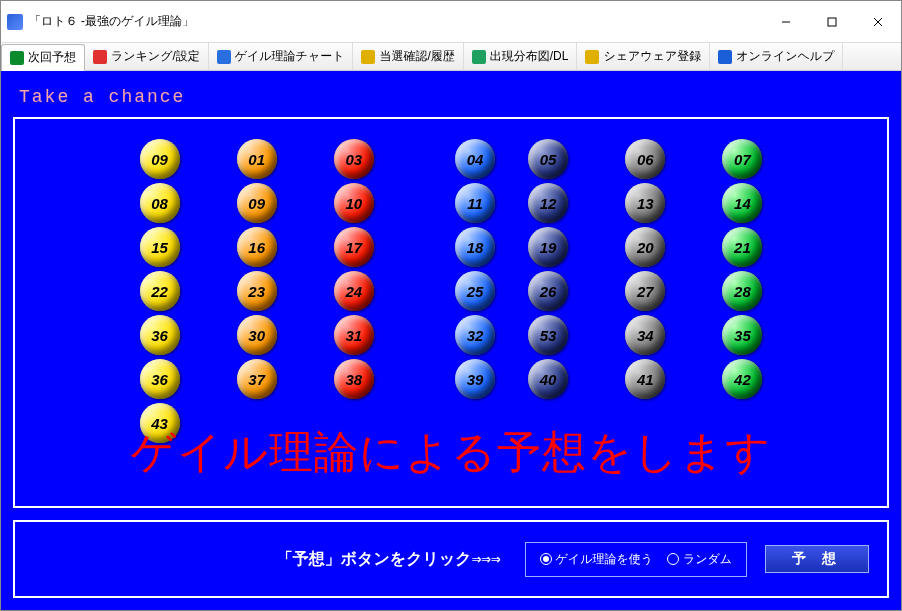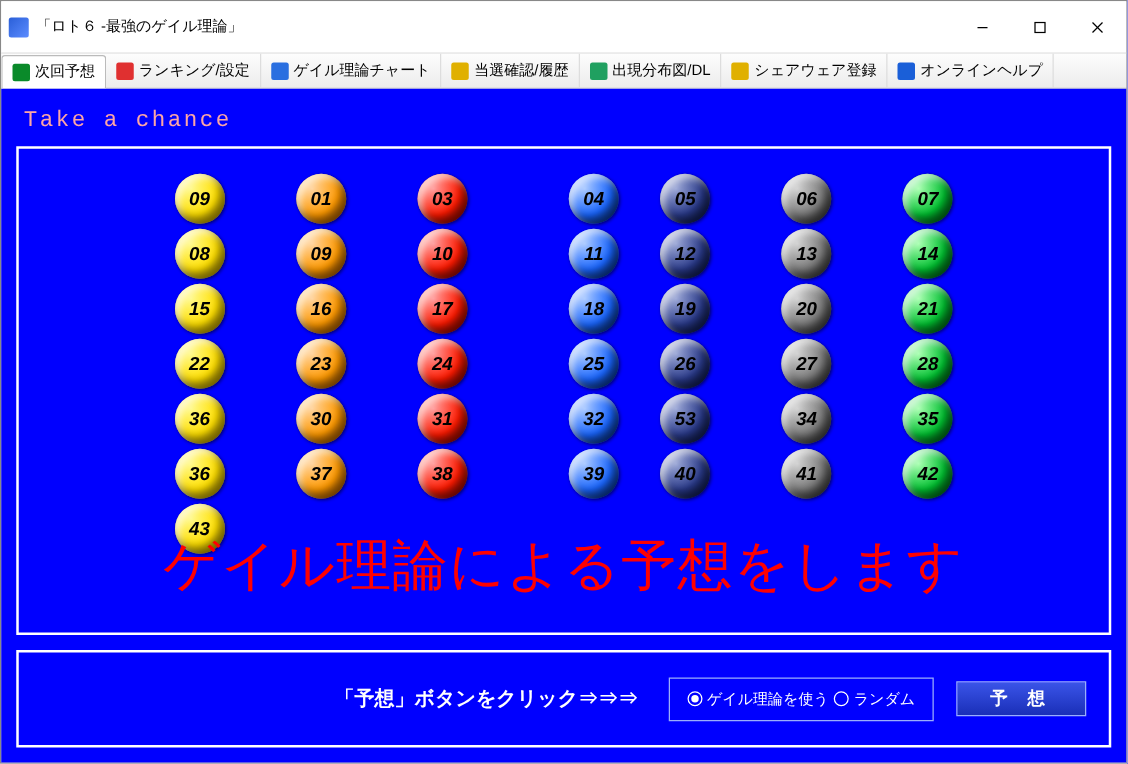--- a/index.html
+++ b/index.html
@@ -143,27 +143,28 @@
     align-items: center;
     justify-content: flex-end;
     gap: 18px;
     padding: 0 18px;
   }
   .footer-prompt {
     color: #fff;
     font-size: 16px;
     font-weight: bold;
     margin-right: 6px;
+    font-family: Liberation Mono, monospace;
   }
   .option-box {
     border: 1px solid #9aaefc;
     padding: 8px 14px;
     display: flex;
     align-items: center;
-    gap: 4px;
+    gap: 14px;
   }
   .radio {
     display: flex;
     align-items: center;
     gap: 4px;
     color: #fff;
     font-size: 12px;
   }
   .radio-circle {
     width: 12px; height: 12px;

